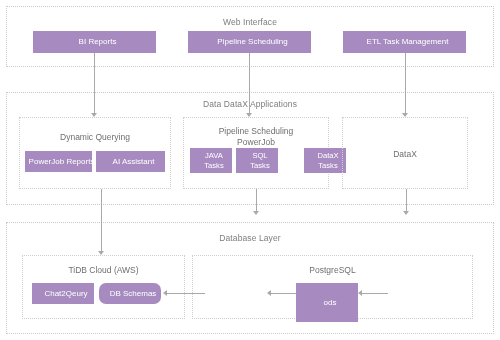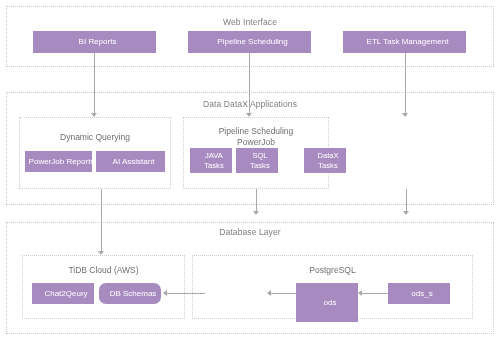--- a/index.html
+++ b/index.html
@@ -133,36 +133,38 @@
   <div class="group" style="left:183px; top:117px; width:146px; height:72px;">
     <div class="group-title" style="top:8px;">
       <span>Pipeline Scheduling</span><br>
       <span>PowerJob</span>
     </div>
   </div>
   <div class="node two-line" style="left:190px; top:148px; width:42px; height:25px;">JAVA Tasks</div>
   <div class="node two-line" style="left:236px; top:148px; width:42px; height:25px;">SQL Tasks</div>
   <div class="node two-line" style="left:292px; top:148px; width:42px; height:25px;margin-left:12px;">DataX Tasks</div>
 
+  <div class="group" style="left:342px; top:117px; width:126px; height:72px;">
+    <div class="group-title" style="top:31px;">DataX</div>
+  </div>
 
   <div class="layer" style="left:6px; top:222px; width:488px; height:112px;">
-    <div class="layer-title" style="top:4px;">Database Layer</div>
+    <div class="layer-title" style="top:10px;">Database Layer</div>
   </div>
 
   <div class="group" style="left:22px; top:255px; width:163px; height:64px;">
     <div class="group-title" style="top:9px;">TiDB Cloud (AWS)</div>
   </div>
   <div class="node" style="left:32px; top:283px; width:62px; height:21px;">Chat2Qeury</div>
   <div class="node" style="left:99px; top:283px; width:62px; height:21px;border-radius:7px;">DB Schemas</div>
 
   <div class="group" style="left:192px; top:255px; width:281px; height:64px;">
     <div class="group-title" style="top:9px;">PostgreSQL</div>
   </div>
   <div class="node" style="left:296px; top:283px; width:62px; height:39px;">ods</div>
-  <div class="node" style="left:388px; top:283px; width:62px; height:21px;">ods_s</div>
 
   <div class="vline" style="left:94px; top:53px; height:60px;"></div>
   <div class="arrow-down" style="left:91px; top:113px;"></div>
 
   <div class="vline" style="left:249px; top:53px; height:60px;"></div>
   <div class="arrow-down" style="left:246px; top:113px;"></div>
 
   <div class="vline" style="left:405px; top:53px; height:60px;"></div>
   <div class="arrow-down" style="left:402px; top:113px;"></div>
 

